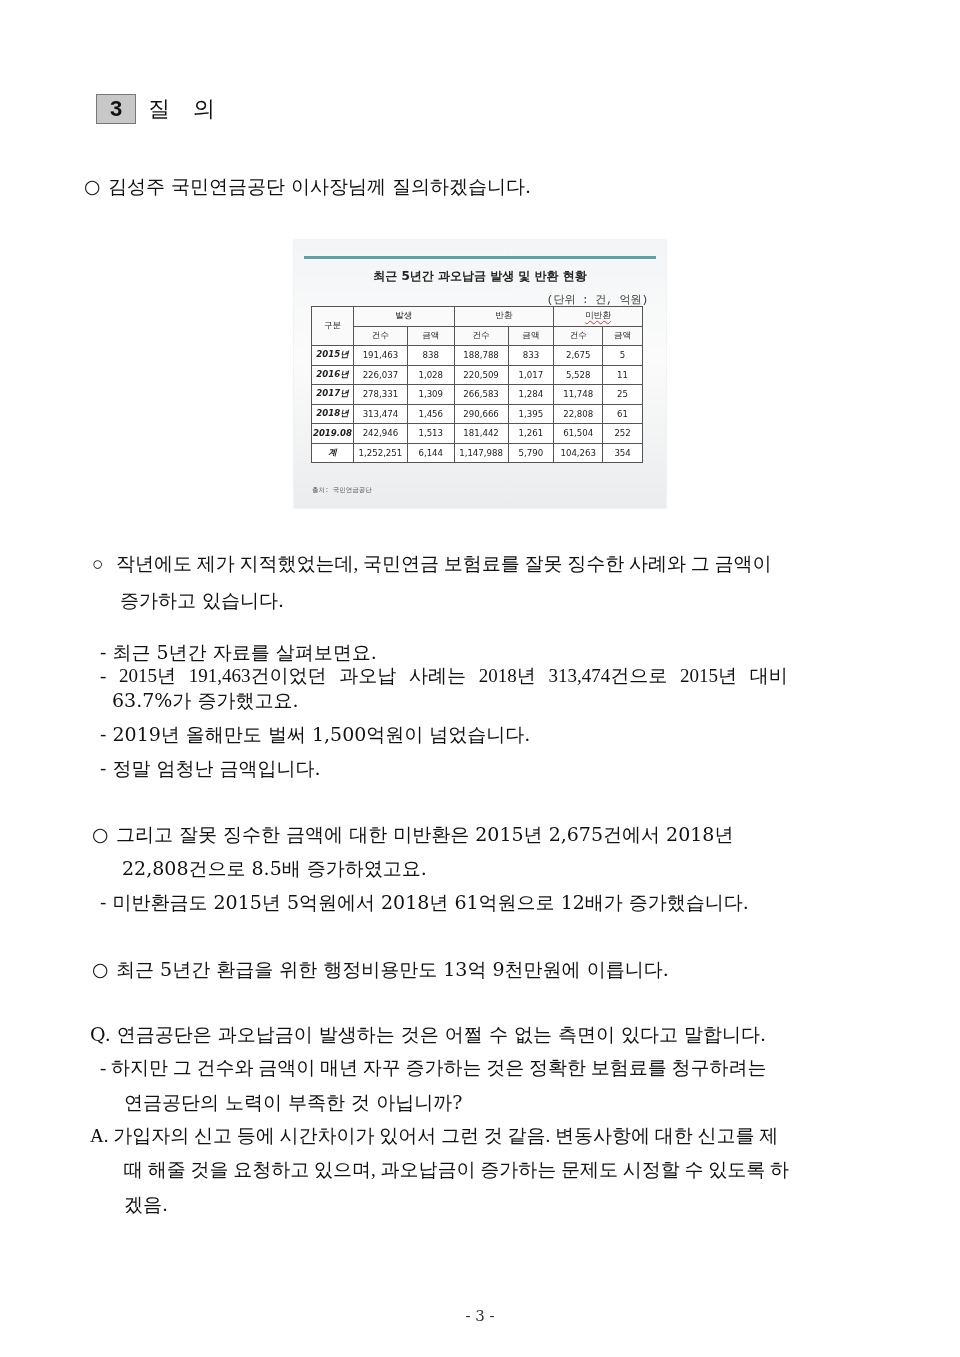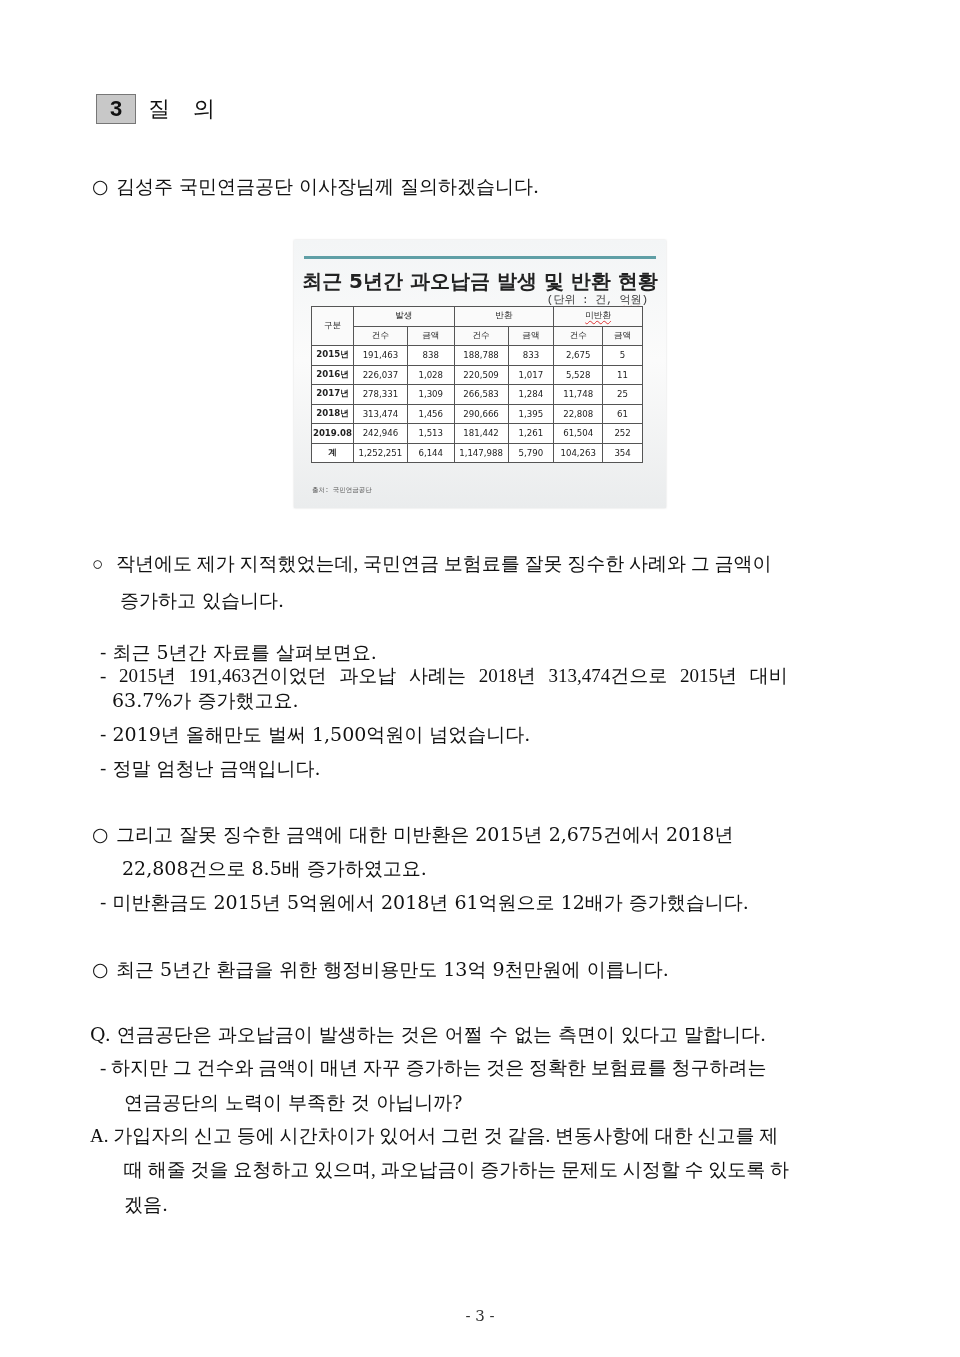--- a/index.html
+++ b/index.html
@@ -36,57 +36,57 @@
     background: linear-gradient(180deg, #f3f5f6 0%, #fbfbfb 45%, #eaeced 100%);
     box-shadow: 0 0 2px rgba(0,0,0,0.15);
   }
   .slide-rule {
     position: absolute; left: 10px; right: 10px; top: 16px; height: 3px;
     background: #5f9fa6;
   }
   .slide-title {
     position: absolute; left: 0; right: 0; top: 28px; text-align: center;
     font-family: "DejaVu Sans", "Liberation Sans", sans-serif;
-    font-weight: bold; font-size: 20px; color: #222;
+    font-weight: bold; font-size: 12px; color: #222;
   }
   .slide-unit {
     position: absolute; right: 18px; top: 52px;
     font-family: Liberation Mono, monospace; font-size: 11px; color: #333;
   }
   .slide-table {
     position: absolute; left: 17px; top: 66px; width: 332px;
     border-collapse: collapse;
     font-family: "DejaVu Sans", "Liberation Sans", sans-serif;
     font-size: 8.6px; color: #222;
   }
   .slide-table th, .slide-table td {
     border: 1px solid #555; text-align: center; padding: 0;
     height: 18.5px; font-weight: normal; background: #fff;
   }
   .slide-table th { background: #fafafa; }
-  .slide-table td.rowhead { font-weight: bold; }
+  .slide-table td.rowhead { font-weight: bold; font-style: italic; }
   .squiggle { text-decoration: underline wavy #d33; text-underline-offset: 2px; }
   .slide-source {
     position: absolute; left: 18px; top: 246px;
     font-family: Liberation Mono, monospace; font-size: 6.5px; color: #555;
   }
   .footer {
     position: absolute; left: 0; right: 0; top: 1307px; text-align: center;
     font-size: 15px; color: #333;
   }
 </style>
 </head>
 <body>
 
 <div class="section-head">
   <div class="section-num">3</div>
   <div class="section-title">질 의</div>
 </div>
 
-<div class="line" style="left:92px; top:174px;">
+<div class="line" style="left:84px; top:174px;">
   <span class="circ">○</span><span>김성주 국민연금공단 이사장님께 질의하겠습니다.</span>
 </div>
 
 <div class="slide">
   <div class="slide-rule"></div>
   <div class="slide-title">최근 5년간 과오납금 발생 및 반환 현황</div>
   <div class="slide-unit">(단위 : 건, <span class="squiggle">억원</span>)</div>
   <table class="slide-table">
     <colgroup>
       <col style="width:42px">

